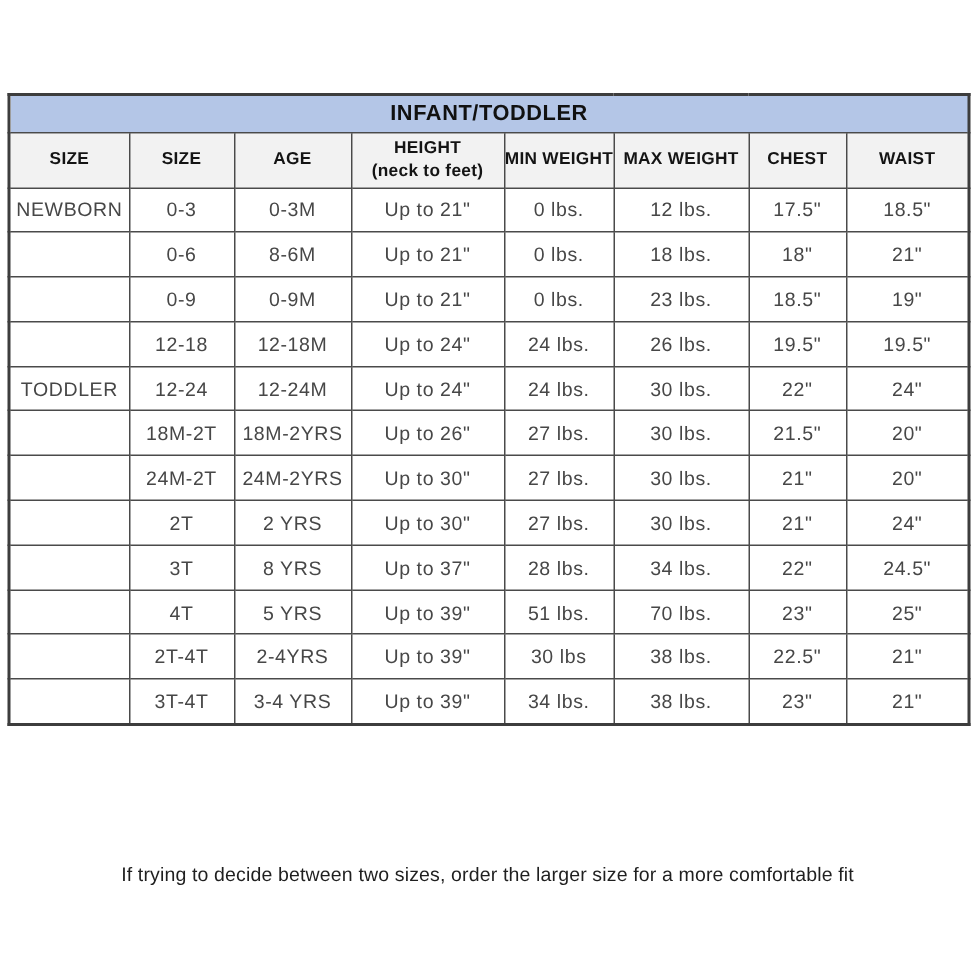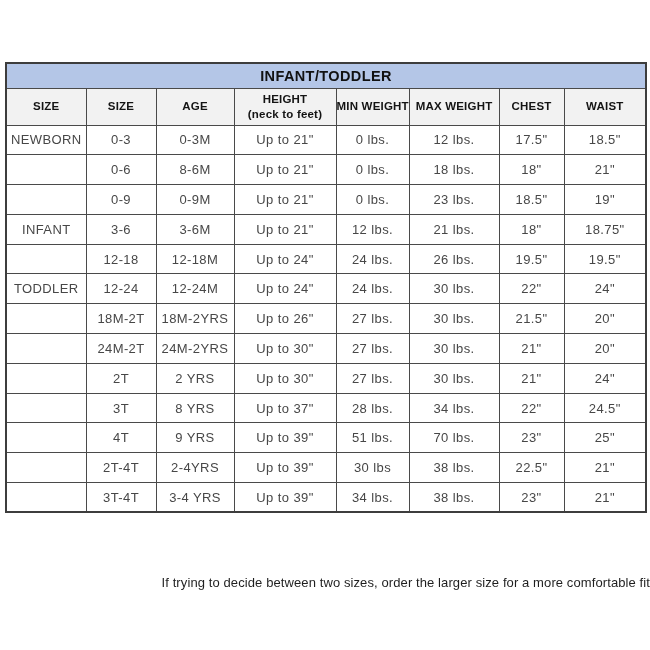--- a/index.html
+++ b/index.html
@@ -47,21 +47,21 @@
     height: 29.8px;
     background: #ffffff;
     font-size: 13px;
     color: var(--cell-text, #474747);
     letter-spacing: 0.4px;
   }
   .footnote {
     position: absolute;
     left: 0; top: 575px;
     width: 650px;
-    text-align: right;
+    text-align: center;
     font-size: 13px;
     color: var(--footnote-text, #1f1f1f);
     letter-spacing: 0.1px;
   }
 </style>
 </head>
 <body>
 
 <div class="page">
 
@@ -133,30 +133,20 @@
           <td></td>
           <td>0-9</td>
           <td>0-9M</td>
           <td>Up to 21"</td>
           <td>0 lbs.</td>
           <td>23 lbs.</td>
           <td>18.5"</td>
           <td>19"</td>
         </tr>
         <tr>
-          <td>INFANT</td>
-          <td>3-6</td>
-          <td>3-6M</td>
-          <td>Up to 21"</td>
-          <td>12 lbs.</td>
-          <td>21 lbs.</td>
-          <td>18"</td>
-          <td>18.75"</td>
-        </tr>
-        <tr>
           <td></td>
           <td>12-18</td>
           <td>12-18M</td>
           <td>Up to 24"</td>
           <td>24 lbs.</td>
           <td>26 lbs.</td>
           <td>19.5"</td>
           <td>19.5"</td>
         </tr>
         <tr>
@@ -205,21 +195,21 @@
           <td>8 YRS</td>
           <td>Up to 37"</td>
           <td>28 lbs.</td>
           <td>34 lbs.</td>
           <td>22"</td>
           <td>24.5"</td>
         </tr>
         <tr>
           <td></td>
           <td>4T</td>
-          <td>9 YRS</td>
+          <td>5 YRS</td>
           <td>Up to 39"</td>
           <td>51 lbs.</td>
           <td>70 lbs.</td>
           <td>23"</td>
           <td>25"</td>
         </tr>
         <tr>
           <td></td>
           <td>2T-4T</td>
           <td>2-4YRS</td>

